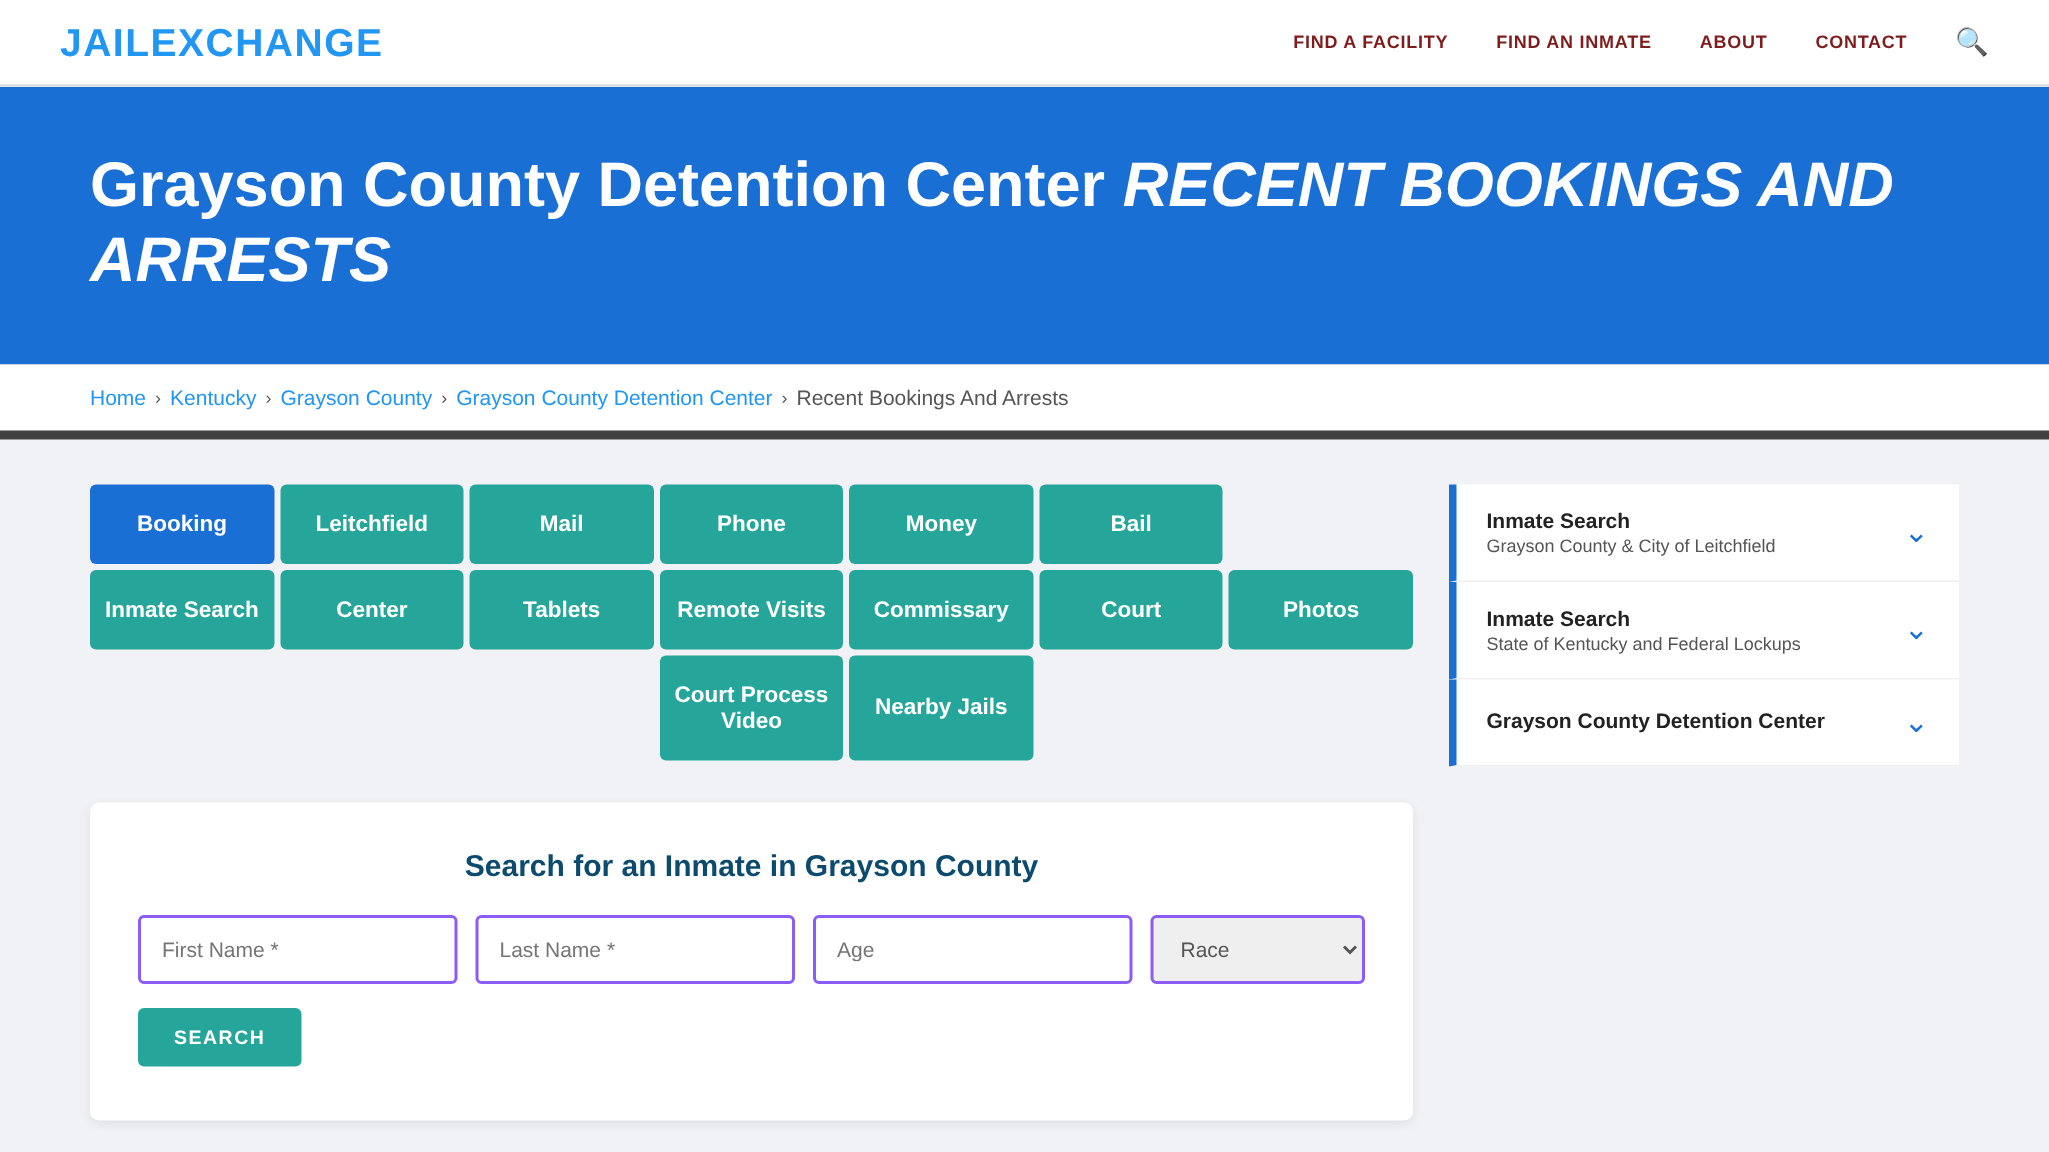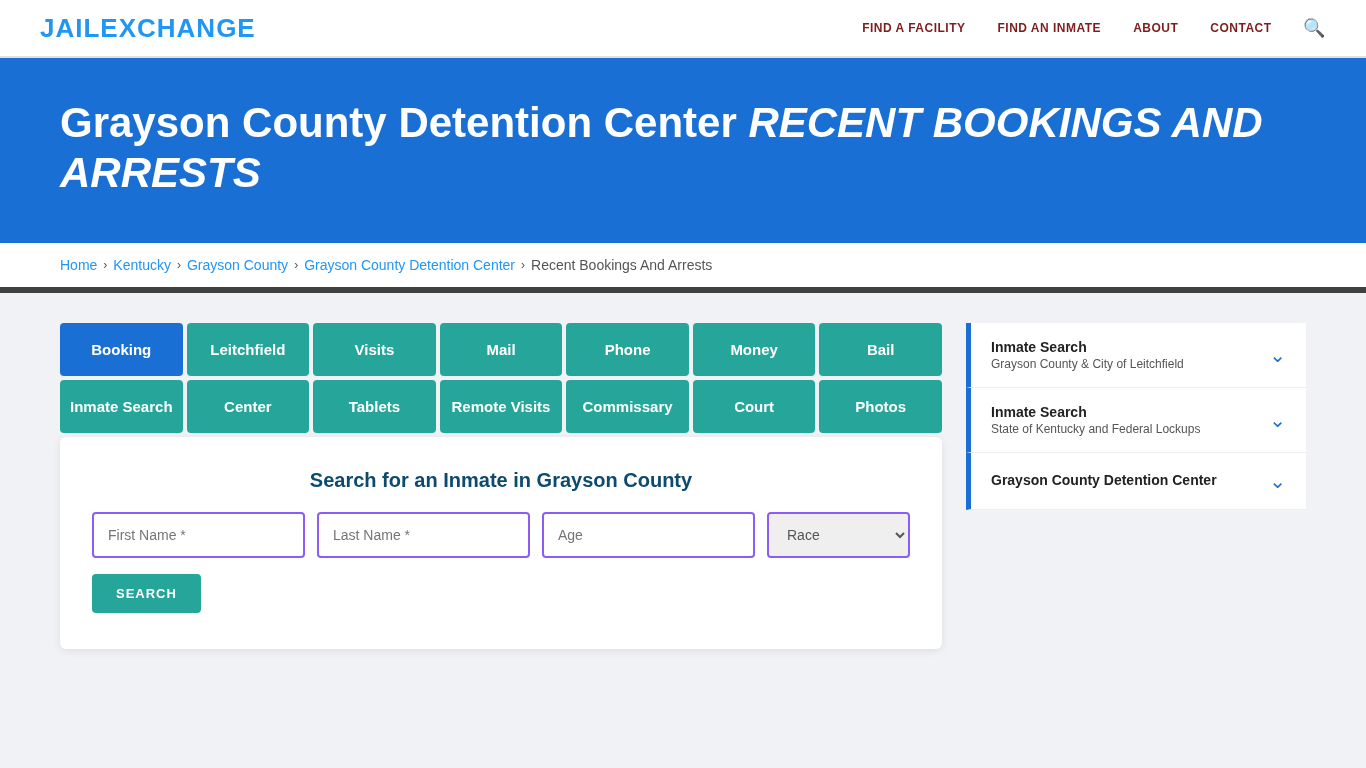--- a/index.html
+++ b/index.html
@@ -232,37 +232,45 @@
   <span class="sep">›</span>
   <span class="current">Recent Bookings And Arrests</span>
 </nav>
 
 <div class="main">
   <div class="left-col">
 
     <div class="btn-grid">
       <button class="grid-btn btn-blue">Booking</button>
       <button class="grid-btn btn-teal">Leitchfield</button>
-      <button class="grid-btn btn-teal">Visits</button>
       <button class="grid-btn btn-teal">Mail</button>
       <button class="grid-btn btn-teal">Phone</button>
       <button class="grid-btn btn-teal">Money</button>
       <button class="grid-btn btn-teal">Bail</button>
     </div>
 
     <div class="btn-grid-row2">
       <button class="grid-btn btn-teal">Inmate Search</button>
       <button class="grid-btn btn-teal">Center</button>
       <button class="grid-btn btn-teal">Tablets</button>
       <button class="grid-btn btn-teal">Remote Visits</button>
       <button class="grid-btn btn-teal">Commissary</button>
       <button class="grid-btn btn-teal">Court</button>
       <button class="grid-btn btn-teal">Photos</button>
     </div>
 
+    <div class="btn-grid-row3">
+      <div class="grid-btn btn-empty"></div>
+      <div class="grid-btn btn-empty"></div>
+      <div class="grid-btn btn-empty"></div>
+      <button class="grid-btn btn-teal">Court Process Video</button>
+      <button class="grid-btn btn-teal">Nearby Jails</button>
+      <div class="grid-btn btn-empty"></div>
+      <div class="grid-btn btn-empty"></div>
+    </div>
 
     <div class="search-card">
       <h2>Search for an Inmate in Grayson County</h2>
       <div class="search-fields">
         <input type="text" placeholder="First Name *" style="">
         <input type="text" placeholder="Last Name *" style="">
         <input type="text" placeholder="Age" style="">
         <select>
           <option>Race</option>
           <option>White</option>

